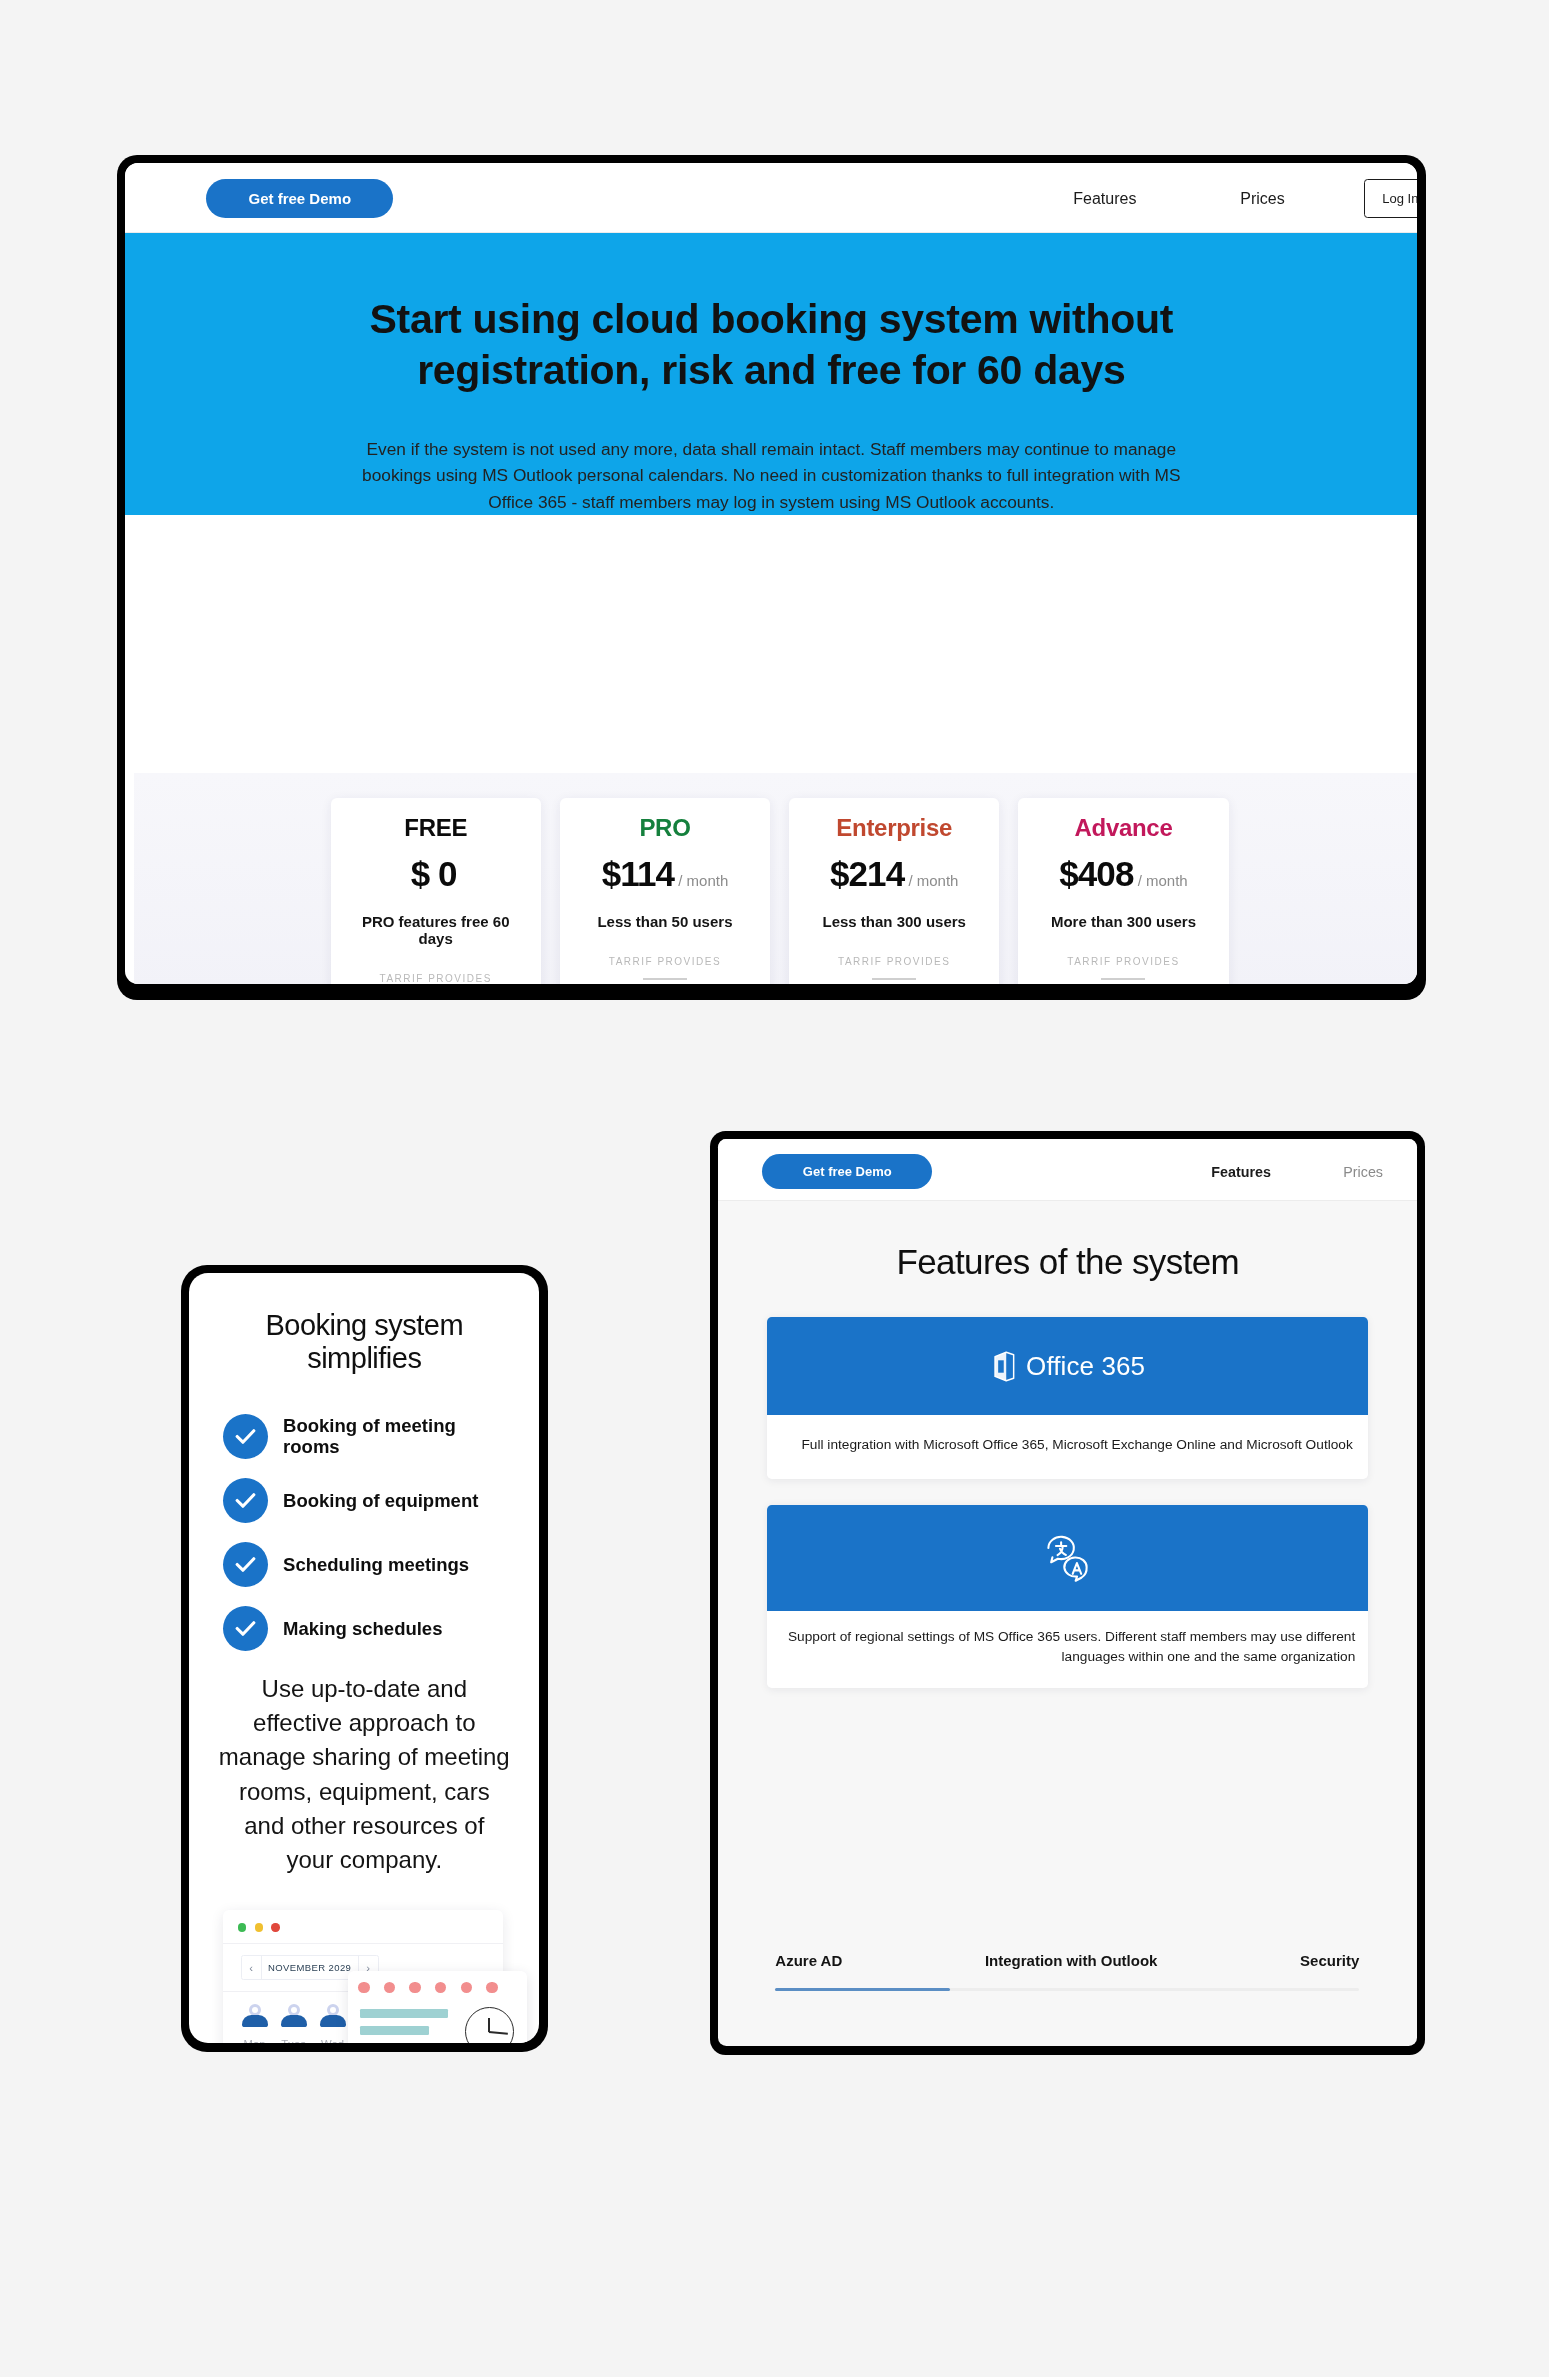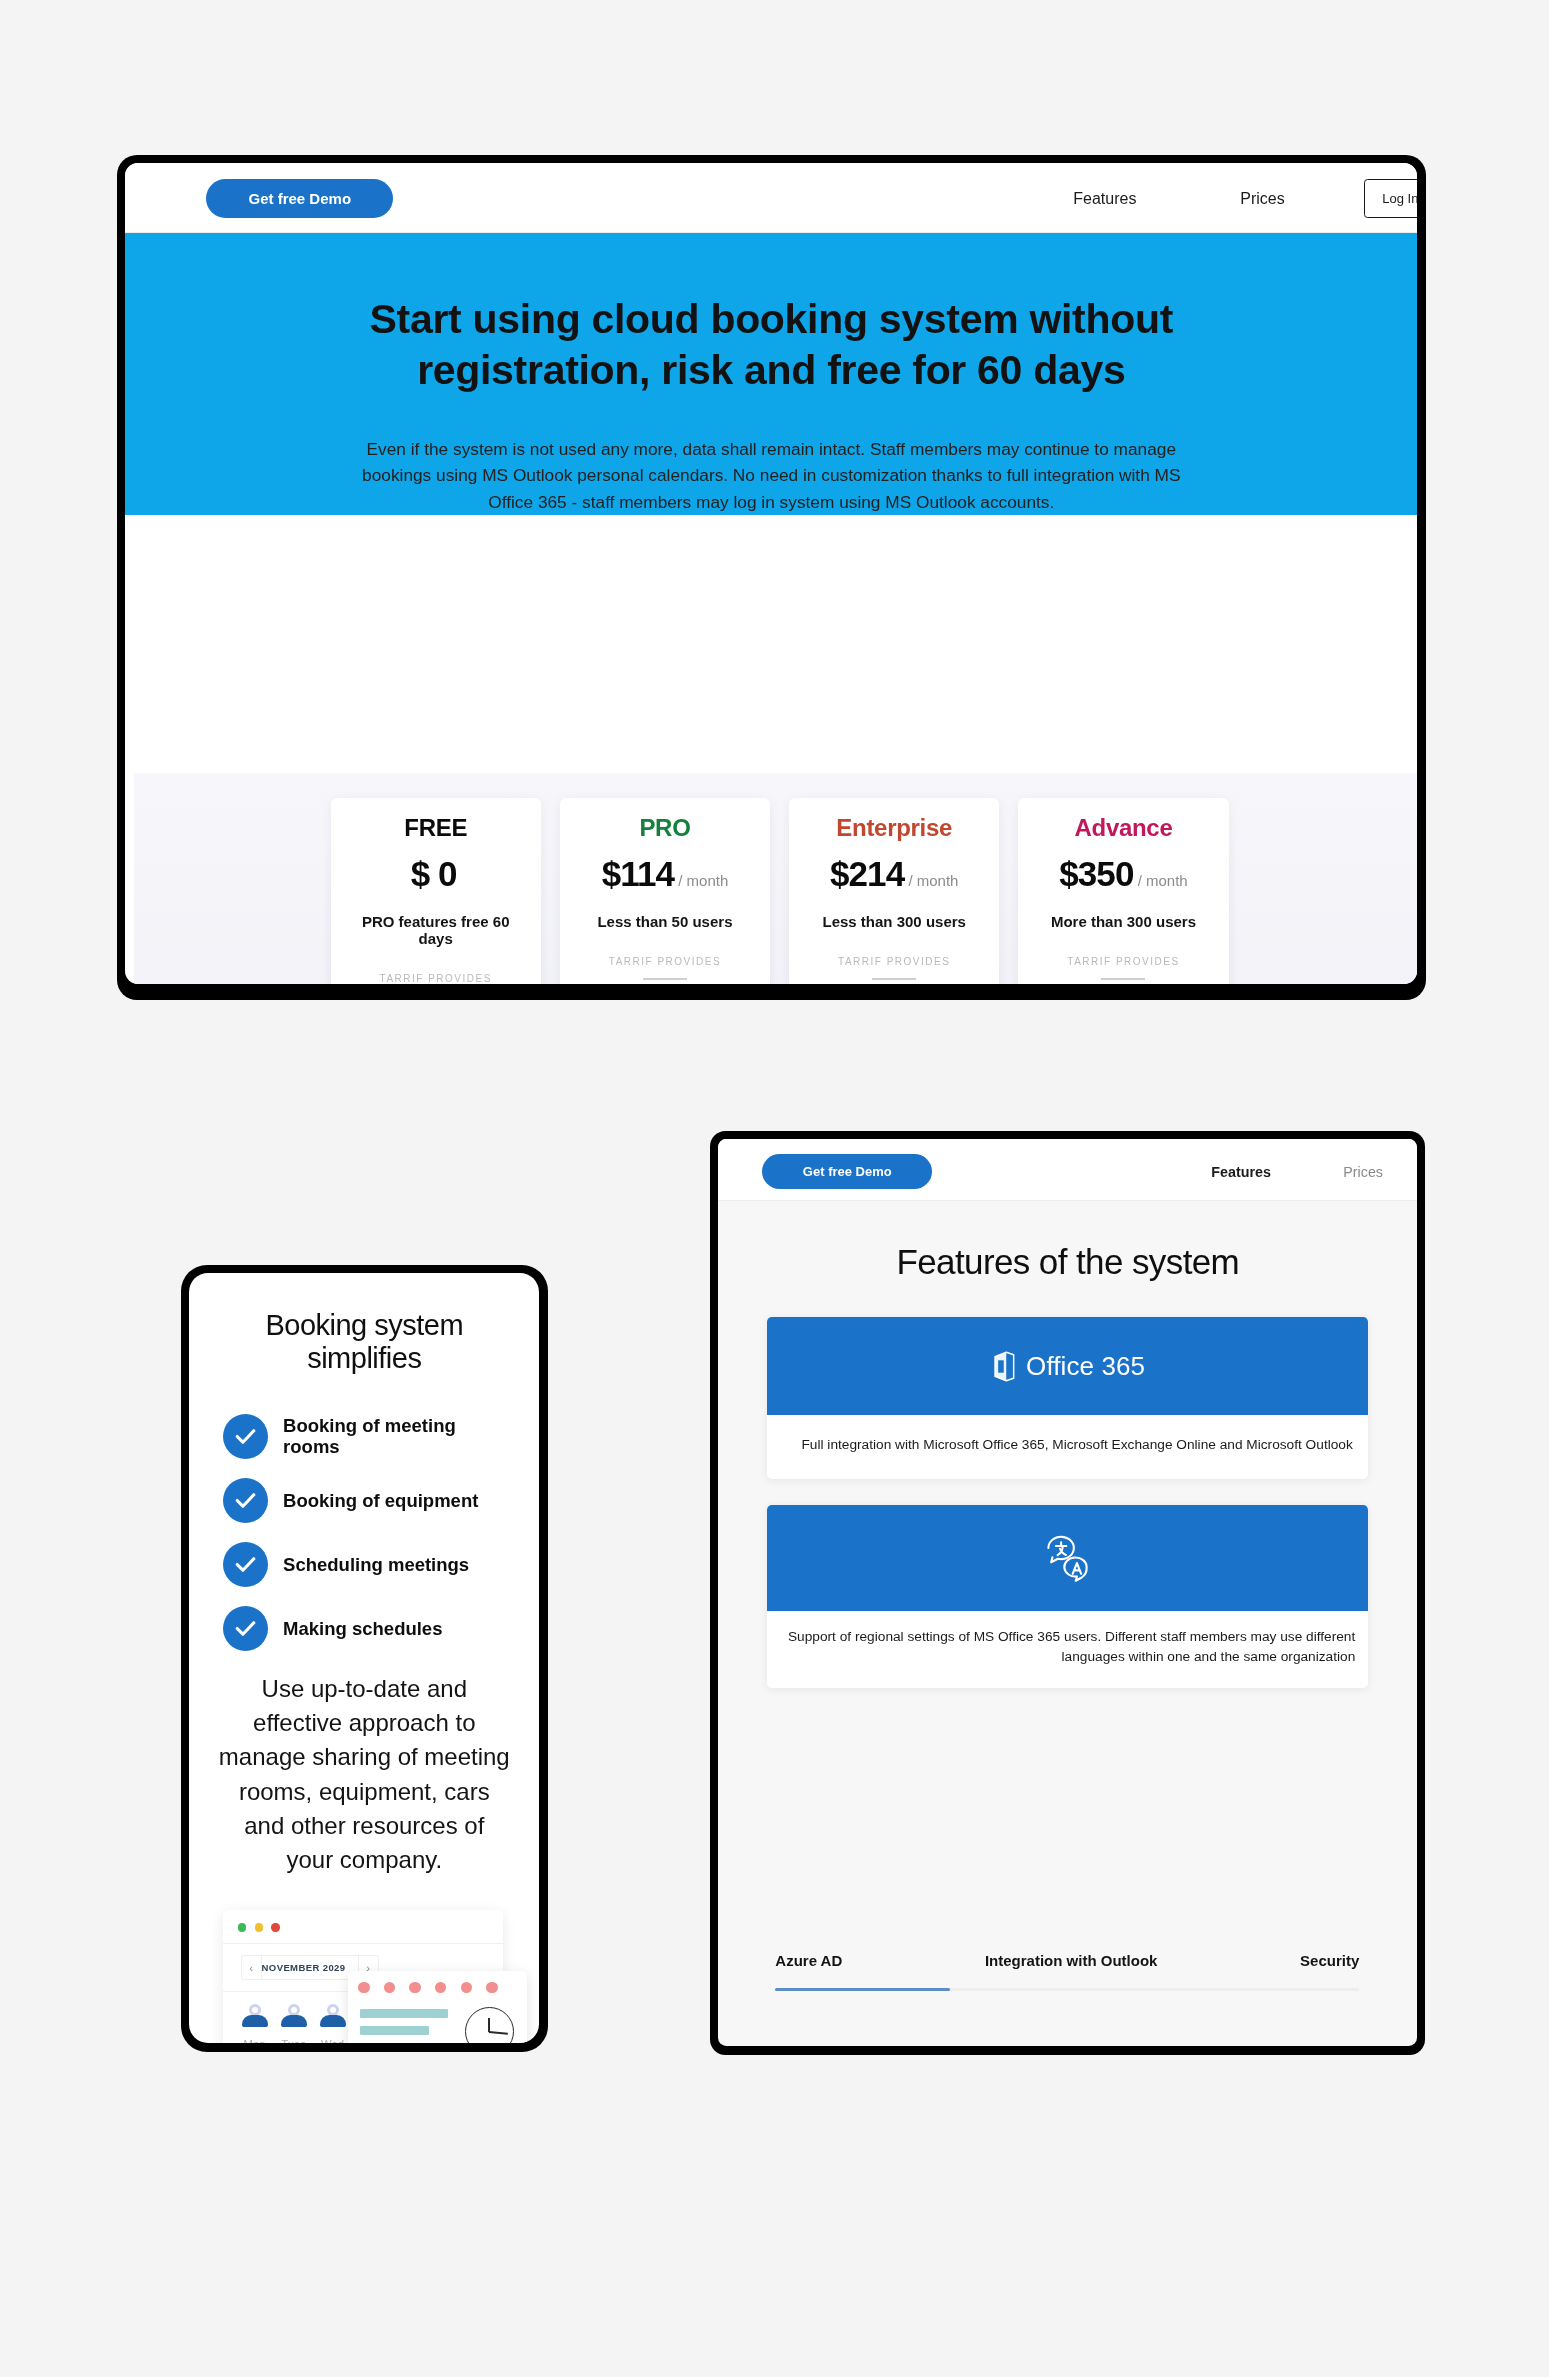--- a/index.html
+++ b/index.html
@@ -260,22 +260,22 @@
   }
   .cal-arrow {
     width: 20px; height: 100%;
     display: flex; align-items: center; justify-content: center;
     color: #7d8798; font-size: 11.3px;
     cursor: pointer;
   }
   .cal-arrow.l { border-right: 1.2px solid #eceef4; }
   .cal-arrow.r { border-left: 1.2px solid #eceef4; }
   .cal-month-label {
-    flex: 1; text-align: left;
-    font-size: 9.5px; font-weight: bold;
+    flex: 1; text-align: center;
+    font-size: 9.5px; font-weight: normal;
     color: #2d4256; letter-spacing: 0.4px;
   }
   .cal-bar2 { position: absolute; left: 0; top: 81px; width: 100%; height: 1.2px; background: #f0f0f4; }
   .cal-avatars { position: absolute; left: 19px; top: 93px; display: flex; gap: 13px; }
   .cal-av { position: relative; width: 26px; height: 26px; }
   .cal-av .head {
     position: absolute; left: 7.2px; top: 0.6px;
     width: 12px; height: 12px; border-radius: 50%;
     background: #ffffff; border: 3px solid #ccd3ee;
   }
@@ -456,21 +456,21 @@
           </div>
           <div class="pc-desc">Less than 300 users</div>
           <div class="pc-tarrif">TARRIF PROVIDES</div>
           <div class="pc-divider"></div>
 
         </div>
 
         <div class="price-card">
           <div class="pc-name" style="color: rgb(194, 24, 91);">Advance</div>
           <div class="pc-price-row">
-            <span class="pc-price">$350</span>
+            <span class="pc-price">$408</span>
             <span class="pc-period">/ month</span>
           </div>
           <div class="pc-desc">More than 300 users</div>
           <div class="pc-tarrif">TARRIF PROVIDES</div>
           <div class="pc-divider"></div>
 
         </div>
 
       </div>
     </div>

